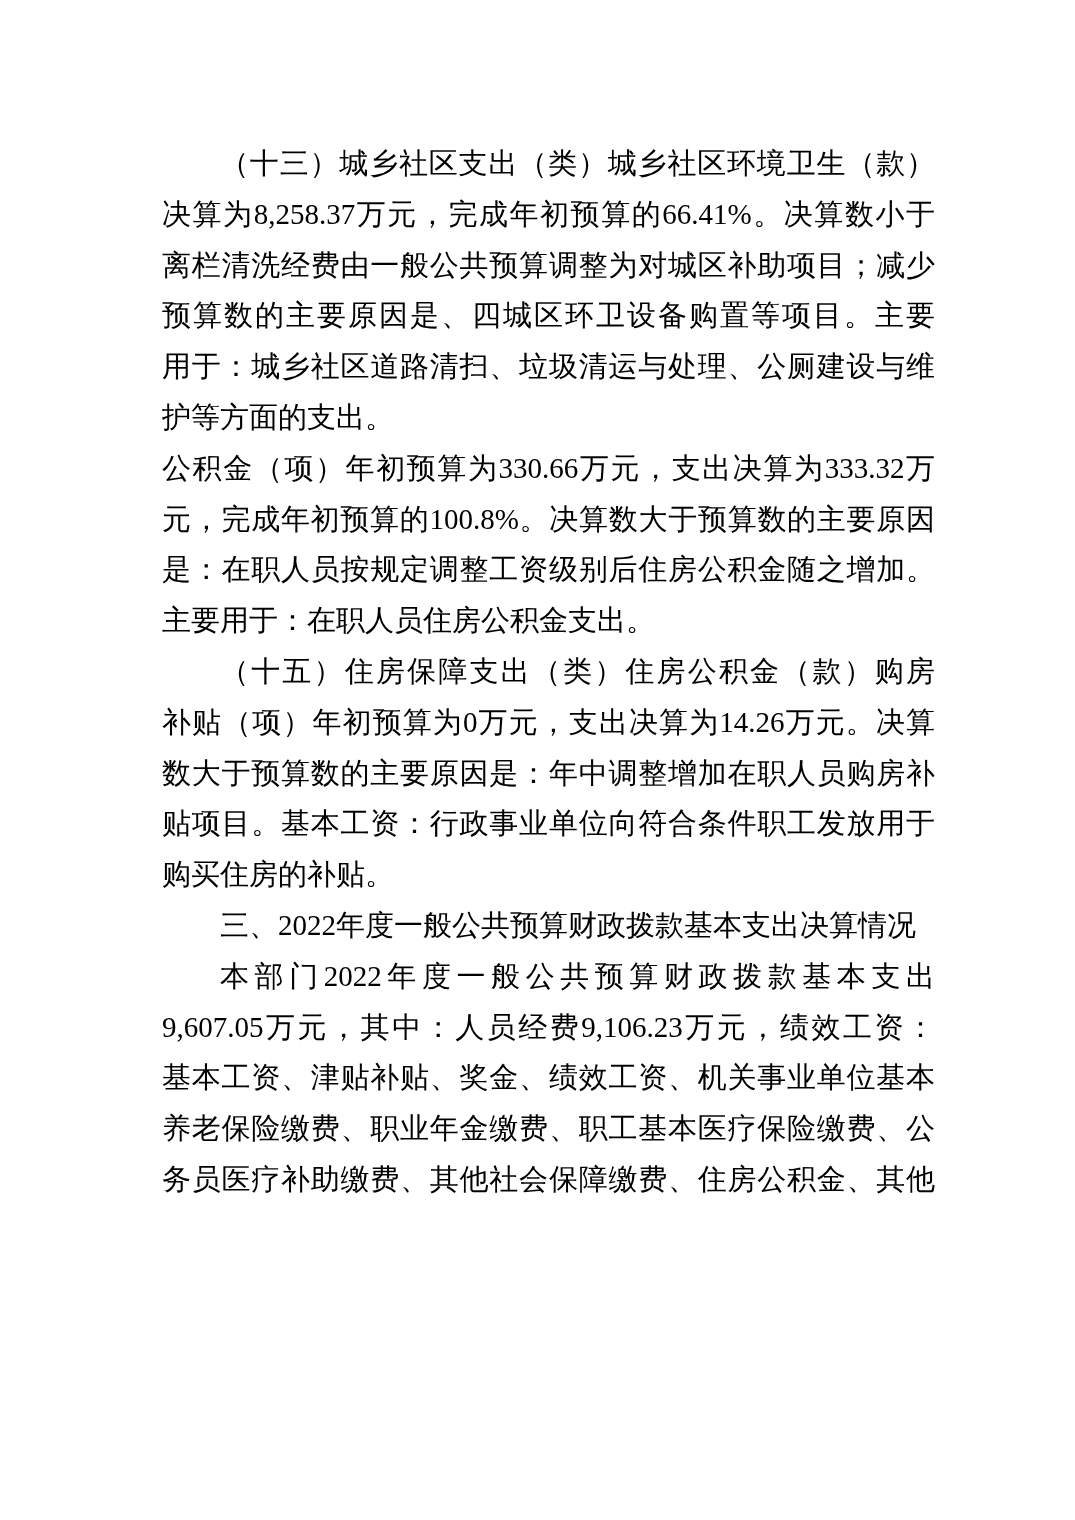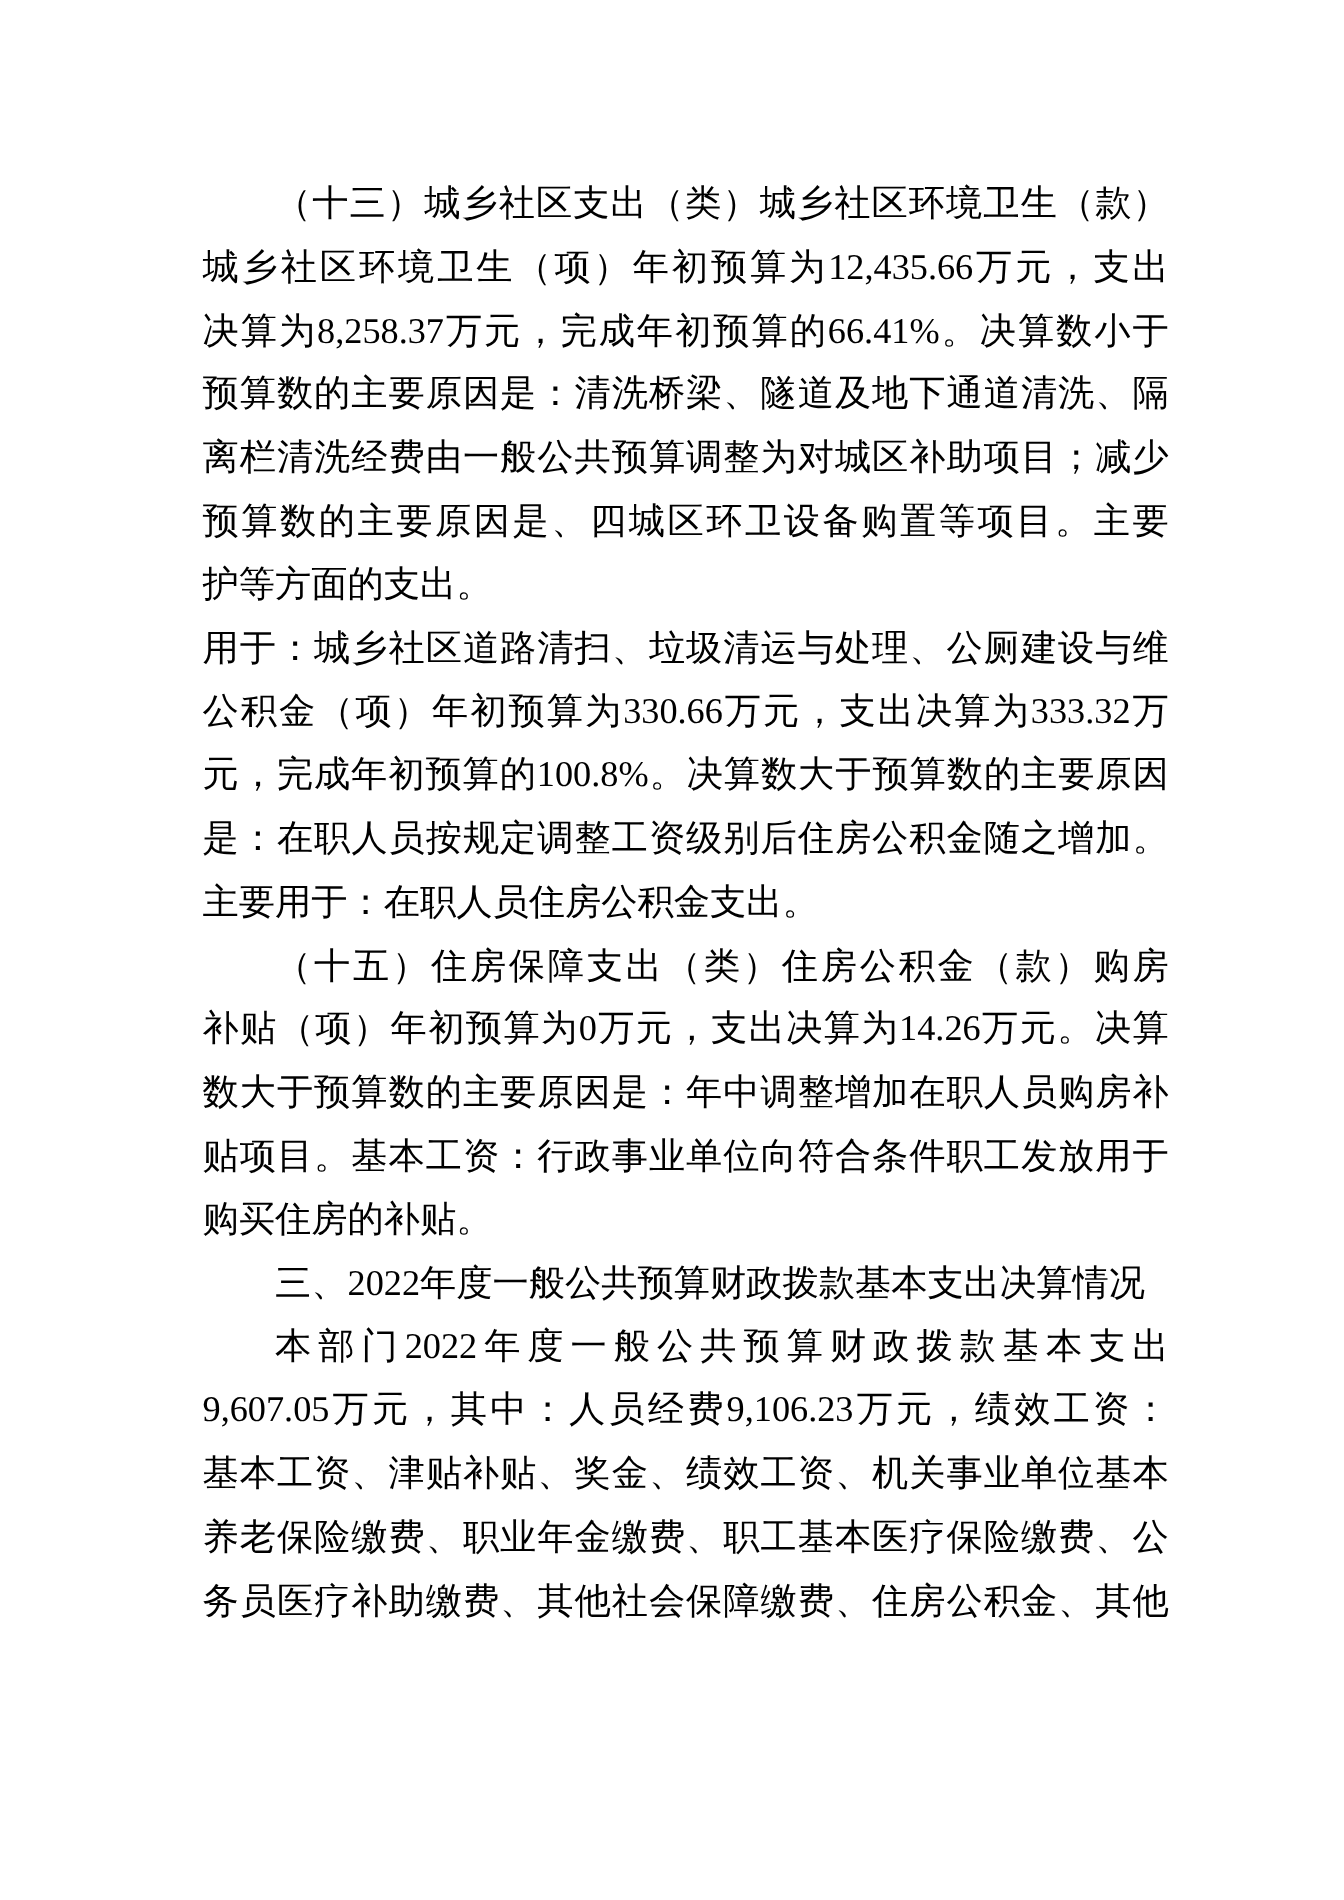--- a/index.html
+++ b/index.html
@@ -42,27 +42,25 @@
   }
 </style>
 </head>
 <body>
 
 <div class="page">
   <div class="content">
 
     <div class="para">
       <div class="line first">（十三）城乡社区支出（类）城乡社区环境卫生（款）</div>
-      <div class="line">城乡社区环境卫生（项）年初预算为12,435.66万元，支出</div>
       <div class="line">决算为8,258.37万元，完成年初预算的66.41%。决算数小于</div>
-      <div class="line">预算数的主要原因是：清洗桥梁、隧道及地下通道清洗、隔</div>
       <div class="line">离栏清洗经费由一般公共预算调整为对城区补助项目；减少</div>
       <div class="line">预算数的主要原因是、四城区环卫设备购置等项目。主要</div>
+      <div class="line">用于：城乡社区道路清扫、垃圾清运与处理、公厕建设与维</div>
       <div class="line end">护等方面的支出。</div>
-      <div class="line">用于：城乡社区道路清扫、垃圾清运与处理、公厕建设与维</div>
     </div>
 
     <div class="para">
       <div class="line">公积金（项）年初预算为330.66万元，支出决算为333.32万</div>
       <div class="line">元，完成年初预算的100.8%。决算数大于预算数的主要原因</div>
       <div class="line">是：在职人员按规定调整工资级别后住房公积金随之增加。</div>
       <div class="line end">主要用于：在职人员住房公积金支出。</div>
     </div>
 
     <div class="para">

